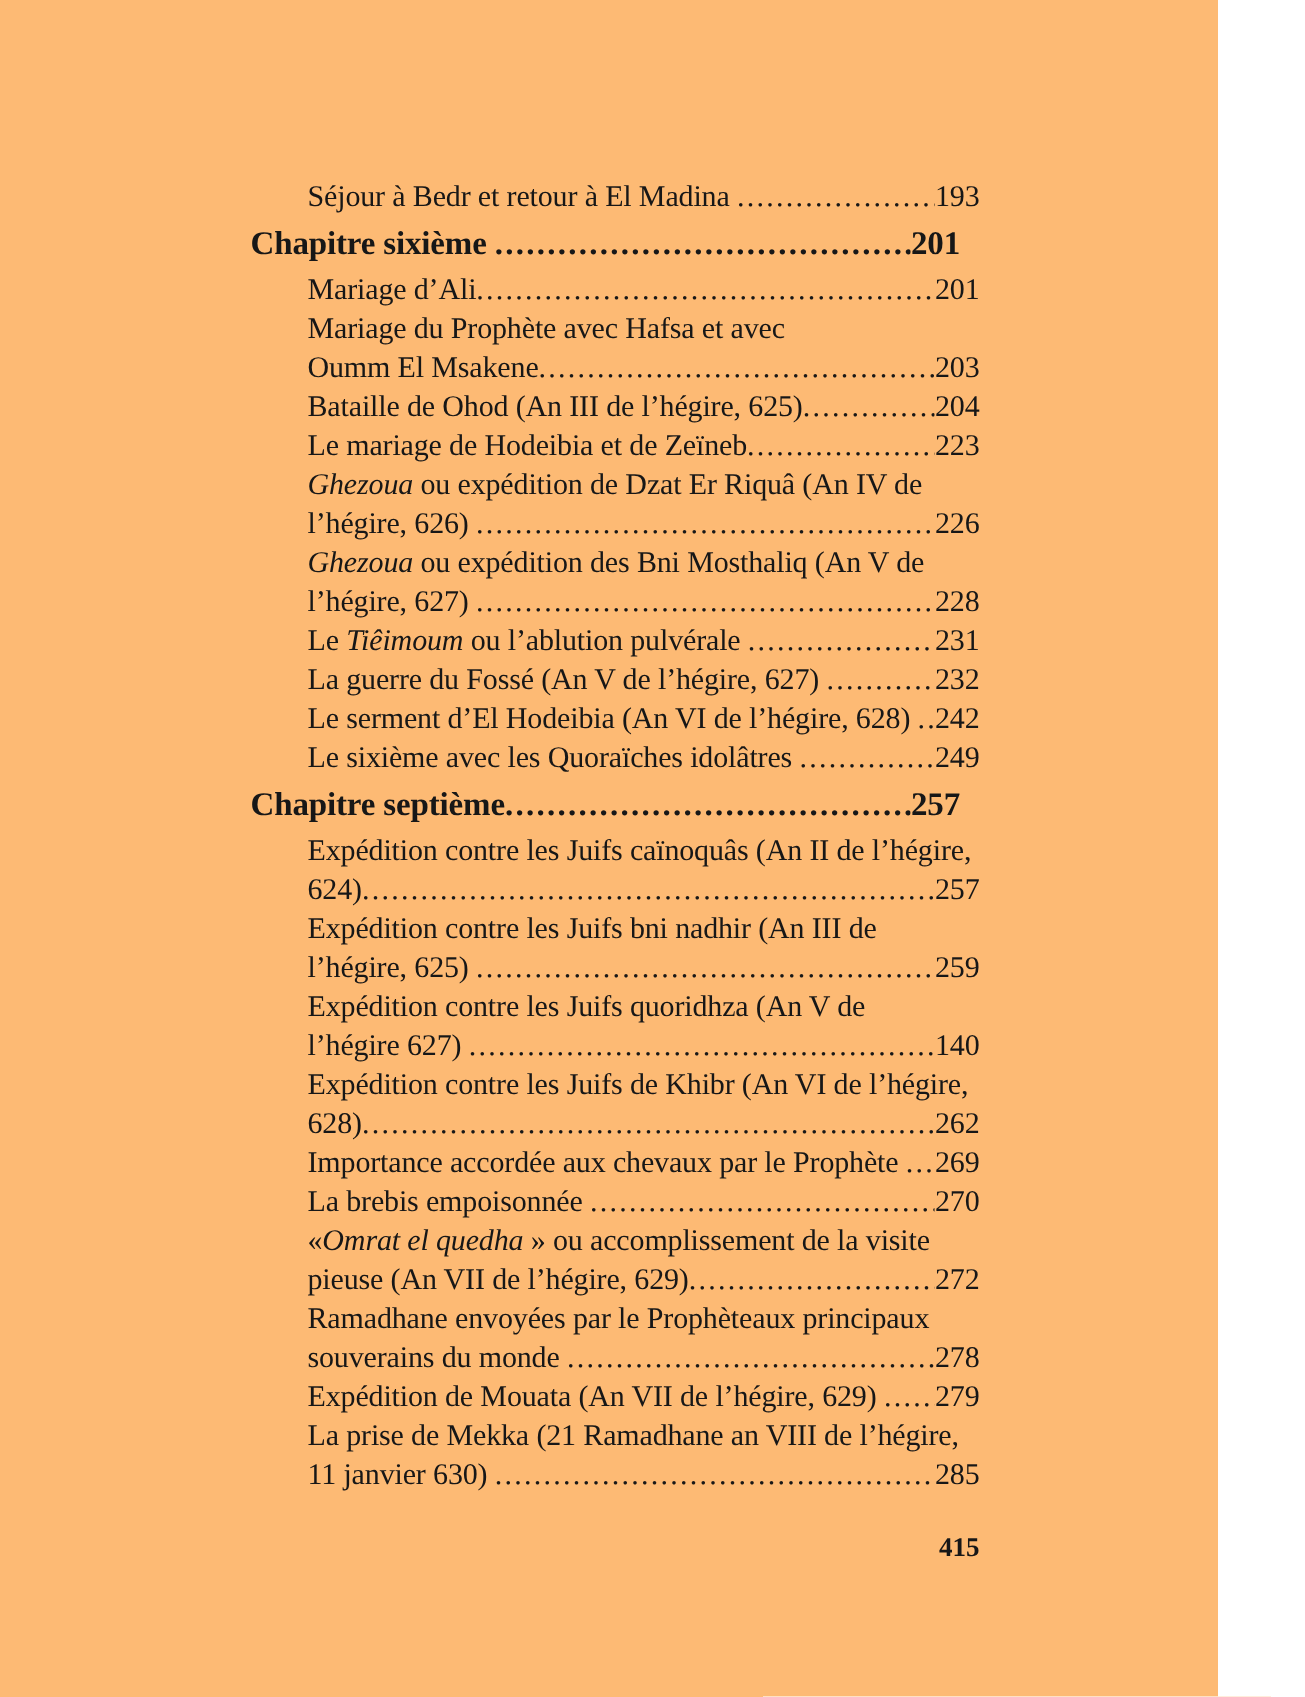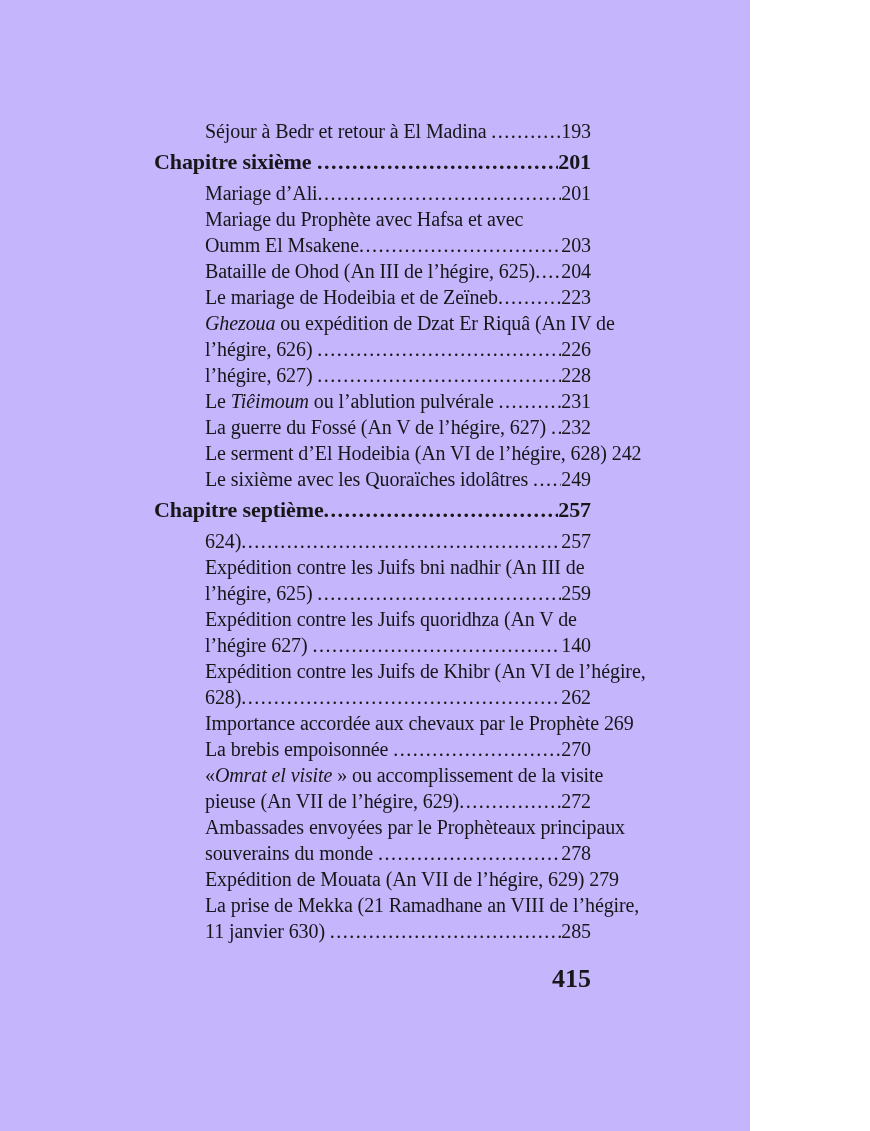--- a/index.html
+++ b/index.html
@@ -4,59 +4,59 @@
 <style>
   * { margin: 0; padding: 0; box-sizing: border-box; }
   html, body { background: #ffffff; }
   body {
     width: 870px;
     height: 1131px;
     overflow: hidden;
     font-family: "Liberation Serif", serif;
   }
   .page {
-    width: 750px;
+    width: 812px;
     height: 1131px;
-    background: #c4b5fd;
+    background: #fdba74;
     color: #171717;
     padding: 118px 159px 0 154px;
   }
   .toc .row {
     display: flex;
     align-items: baseline;
     line-height: 26px;
     font-size: 20px;
     letter-spacing: -0.1px;
   }
   .toc .row.entry { padding-left: 51px; }
   .toc .row.chapter {
     font-weight: bold;
     font-size: 22px;
-    margin: 5px 0;
+    margin: 5px 13px;
     padding-left: 0;
   }
   .row .text { white-space: pre; flex: 0 0 auto; }
   .row .text .it { font-style: italic; }
   .row .dots {
     flex: 1 1 auto;
     min-width: 0;
     overflow: hidden;
     white-space: nowrap;
   }
   .row .dots::after {
     content: "......................................................................................................................................................";
     letter-spacing: 1.5px;
   }
   .row .num { flex: 0 0 auto; }
   .footer {
     margin-top: 22px;
     line-height: 26px;
     text-align: right;
     font-weight: bold;
-    font-size: 26px;
+    font-size: 18px;
   }
 </style>
 </head>
 <body>
 
 <div class="page">
   <div class="toc">
       <div class="row entry">
         <span class="text"><span>Séjour à Bedr et retour à El Madina </span></span>
         <span class="dots"></span>
@@ -92,20 +92,23 @@
       </div>
       <div class="row entry">
         <span class="text"><span class="it">Ghezoua</span><span> ou expédition de Dzat Er Riquâ (An IV de</span></span>
       </div>
       <div class="row entry">
         <span class="text"><span>l’hégire, 626) </span></span>
         <span class="dots"></span>
         <span class="num">226</span>
       </div>
       <div class="row entry">
+        <span class="text"><span class="it">Ghezoua</span><span> ou expédition des Bni Mosthaliq (An V de</span></span>
+      </div>
+      <div class="row entry">
         <span class="text"><span>l’hégire, 627) </span></span>
         <span class="dots"></span>
         <span class="num">228</span>
       </div>
       <div class="row entry">
         <span class="text"><span>Le </span><span class="it">Tiêimoum</span><span> ou l’ablution pulvérale </span></span>
         <span class="dots"></span>
         <span class="num">231</span>
       </div>
       <div class="row entry">
@@ -122,20 +125,23 @@
         <span class="text"><span>Le sixième avec les Quoraïches idolâtres </span></span>
         <span class="dots"></span>
         <span class="num">249</span>
       </div>
       <div class="row chapter">
         <span class="text"><span>Chapitre septième</span></span>
         <span class="dots"></span>
         <span class="num">257</span>
       </div>
       <div class="row entry">
+        <span class="text"><span>Expédition contre les Juifs caïnoquâs (An II de l’hégire,</span></span>
+      </div>
+      <div class="row entry">
         <span class="text"><span>624)</span></span>
         <span class="dots"></span>
         <span class="num">257</span>
       </div>
       <div class="row entry">
         <span class="text"><span>Expédition contre les Juifs bni nadhir (An III de</span></span>
       </div>
       <div class="row entry">
         <span class="text"><span>l’hégire, 625) </span></span>
         <span class="dots"></span>
@@ -161,29 +167,29 @@
         <span class="text"><span>Importance accordée aux chevaux par le Prophète </span></span>
         <span class="dots"></span>
         <span class="num">269</span>
       </div>
       <div class="row entry">
         <span class="text"><span>La brebis empoisonnée </span></span>
         <span class="dots"></span>
         <span class="num">270</span>
       </div>
       <div class="row entry">
-        <span class="text"><span>«</span><span class="it">Omrat el visite</span><span> » ou accomplissement de la visite</span></span>
+        <span class="text"><span>«</span><span class="it">Omrat el quedha</span><span> » ou accomplissement de la visite</span></span>
       </div>
       <div class="row entry">
         <span class="text"><span>pieuse (An VII de l’hégire, 629)</span></span>
         <span class="dots"></span>
         <span class="num">272</span>
       </div>
       <div class="row entry">
-        <span class="text"><span>Ambassades envoyées par le Prophèteaux principaux</span></span>
+        <span class="text"><span>Ramadhane envoyées par le Prophèteaux principaux</span></span>
       </div>
       <div class="row entry">
         <span class="text"><span>souverains du monde </span></span>
         <span class="dots"></span>
         <span class="num">278</span>
       </div>
       <div class="row entry">
         <span class="text"><span>Expédition de Mouata (An VII de l’hégire, 629) </span></span>
         <span class="dots"></span>
         <span class="num">279</span>

